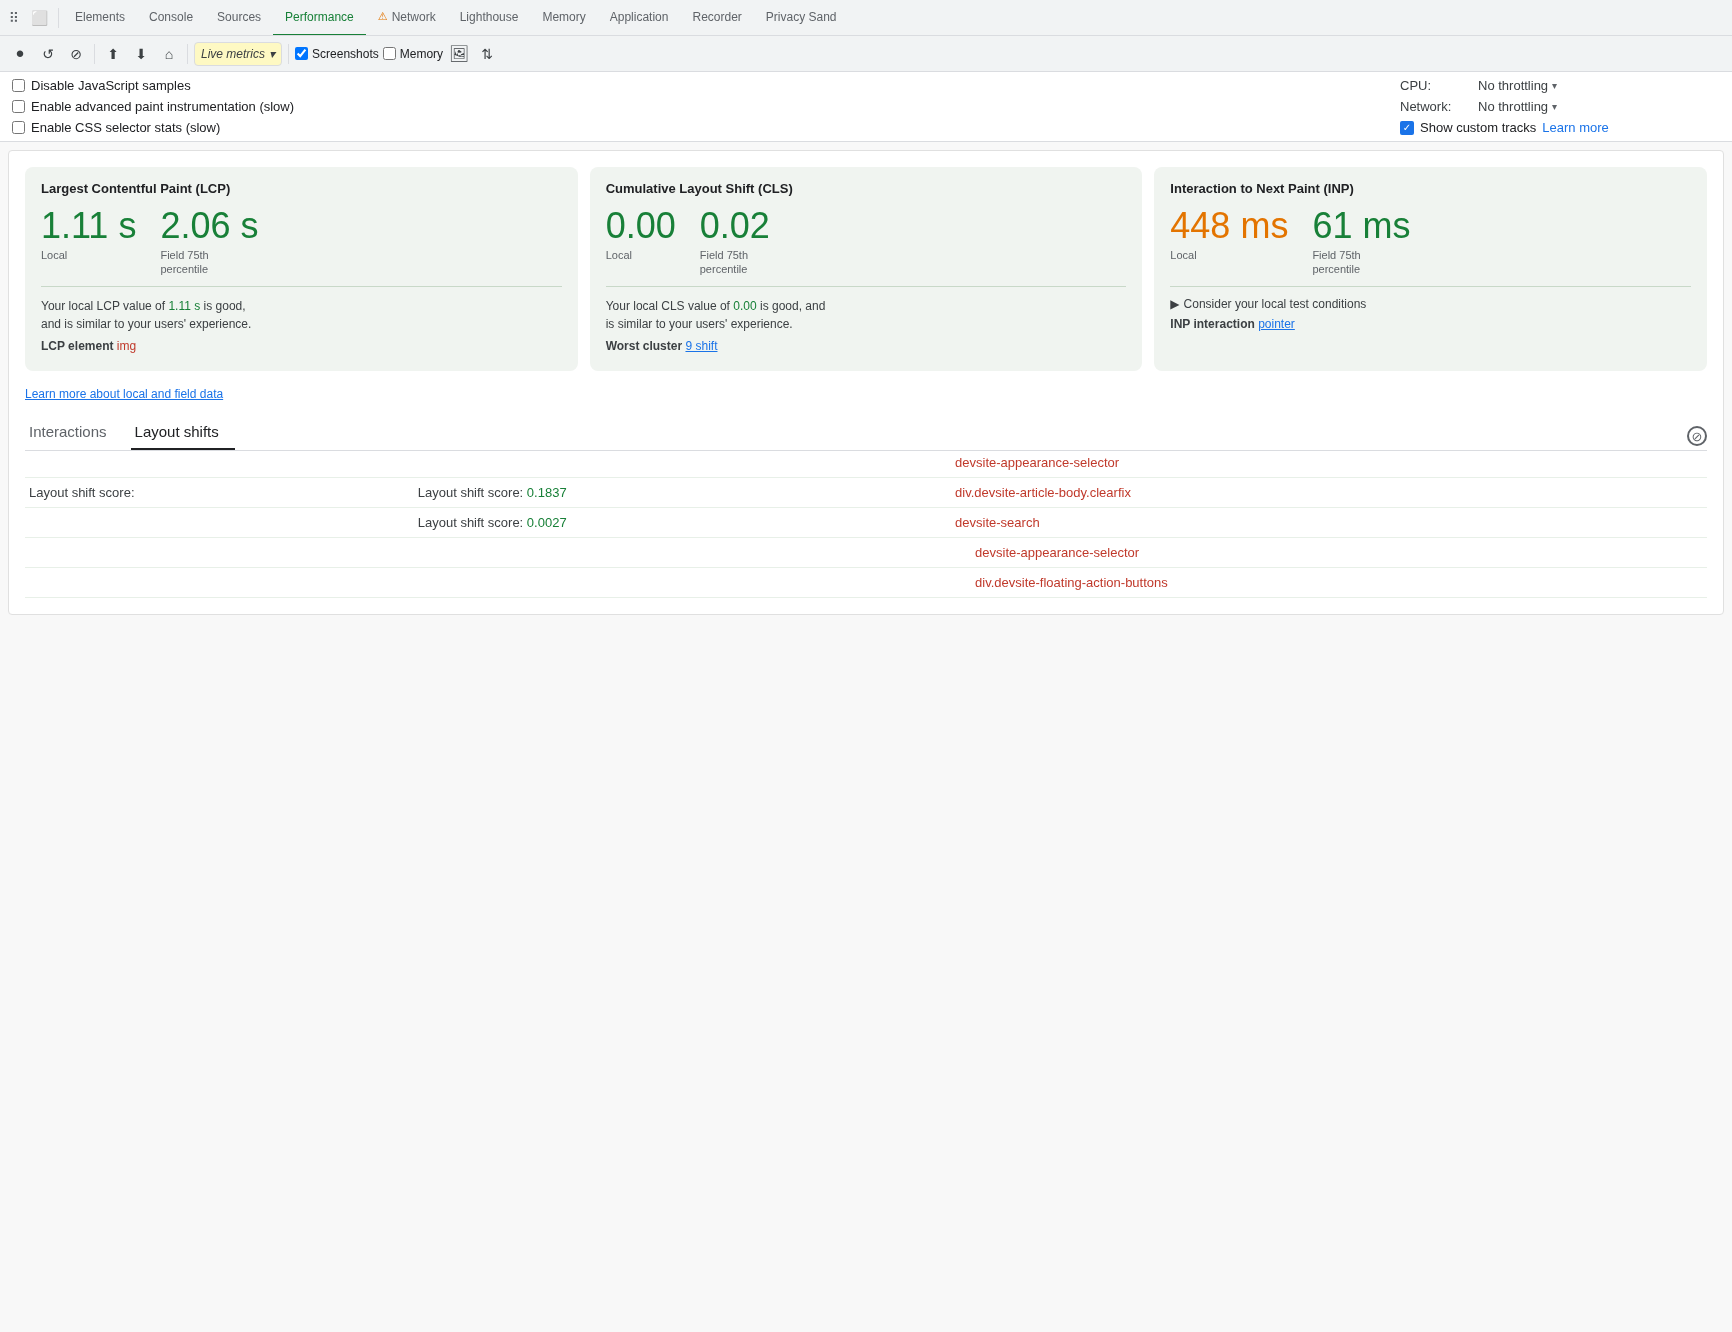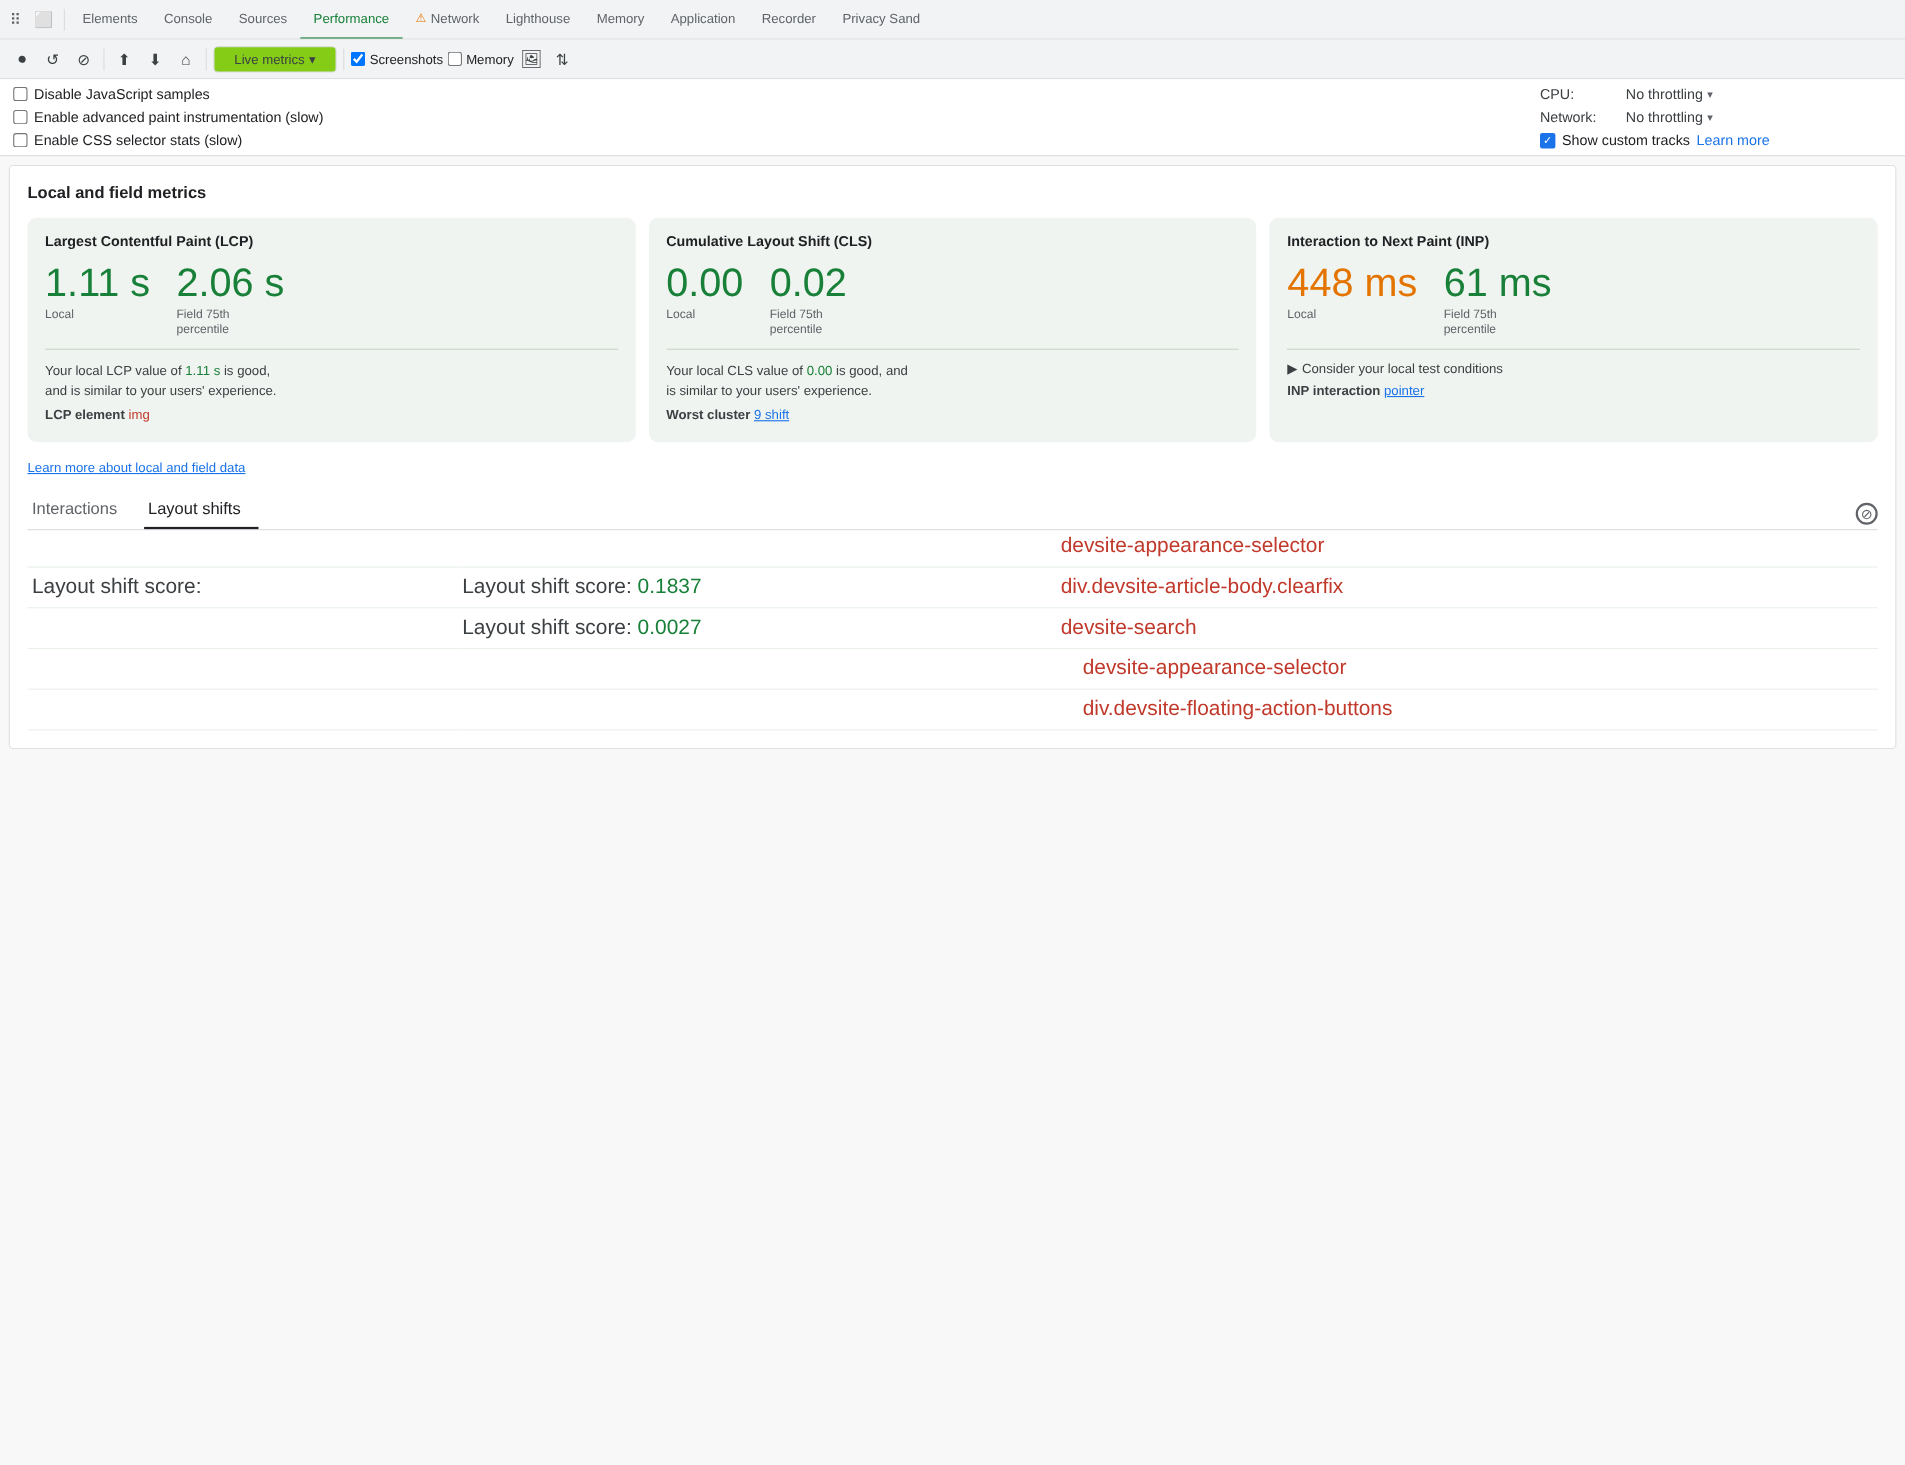--- a/index.html
+++ b/index.html
@@ -55,23 +55,24 @@
     }
     .toolbar-btn {
       width: 24px; height: 24px;
       border: none; background: none;
       cursor: pointer; display: flex; align-items: center; justify-content: center;
       border-radius: 3px; color: #3c4043; font-size: 14px;
     }
     .toolbar-divider { width: 1px; height: 20px; background: #dadce0; margin: 0 2px; }
     .toolbar-select {
       display: flex; align-items: center; gap: 4px;
-      border: 1px solid #dadce0; border-radius: 4px; padding: 2px 18px;
-      background: #84cc16; cursor: pointer; font-size: 12px; color: #3c4043;
+      border: 1px solid #dadce0; border-radius: 4px; padding: 2px 6px;
+      background: #fef9c3; cursor: pointer; font-size: 12px; color: #3c4043;
       height: 24px;
+      font-style: italic;
     }
     .toolbar-checkbox-label {
       display: flex; align-items: center; gap: 4px; font-size: 12px; cursor: pointer;
     }
     .toolbar-checkbox-label input { cursor: pointer; }
 
     
     .settings-row {
       display: flex;
       background: white;
@@ -247,21 +248,21 @@
     }
 
     
     .layout-shift-table {
       width: 100%;
       border-collapse: collapse;
       margin-top: 0;
     }
     .layout-shift-table td {
       padding: 7px 4px;
-      font-size: 19px;
+      font-size: 13px;
       border-bottom: 1px solid #e8f0e8;
       vertical-align: middle;
     }
     .layout-shift-table .score-label { color: #3c4043; white-space: nowrap; }
     .layout-shift-table .score-value { color: #188038; white-space: nowrap; margin-right: 12px; }
     .layout-shift-table .element-link { color: #c0392b; cursor: pointer; }
     .layout-shift-table .indent-cell { padding-left: 24px; }
     .layout-shift-table .top-row td { padding-top: 4px; }
   </style>
 </head>
@@ -345,21 +346,20 @@
     </div>
     <div class="show-tracks-row">
       <div class="custom-checkbox">✓</div>
       <span>Show custom tracks</span>
       <a>Learn more</a>
     </div>
   </div>
 </div>
 
 <div class="main-content">
-  <div class="section-title">Local and field metrics</div>
 
   <div class="metric-cards">
 
     <div class="metric-card">
       <div class="metric-card-title">Largest Contentful Paint (LCP)</div>
       <div class="metric-values">
         <div class="metric-value-block">
           <div class="metric-number green">1.11 s</div>
           <div class="metric-label">Local</div>
         </div>

